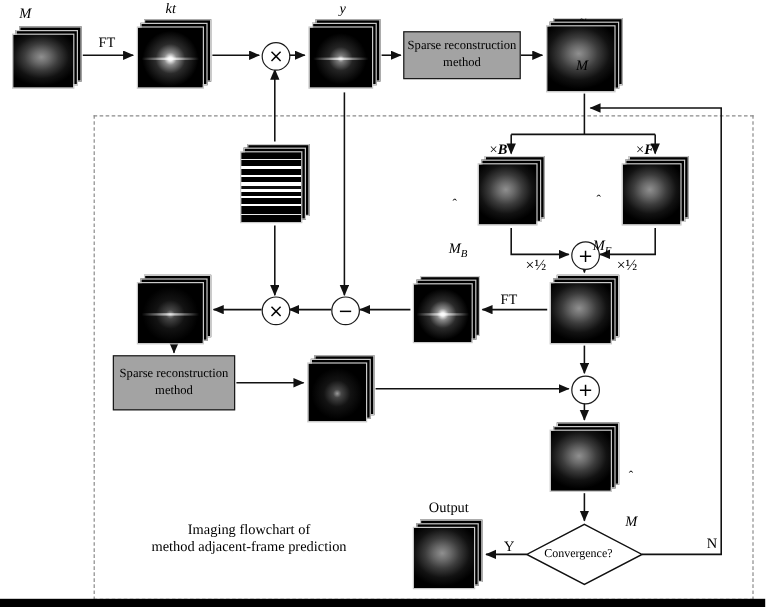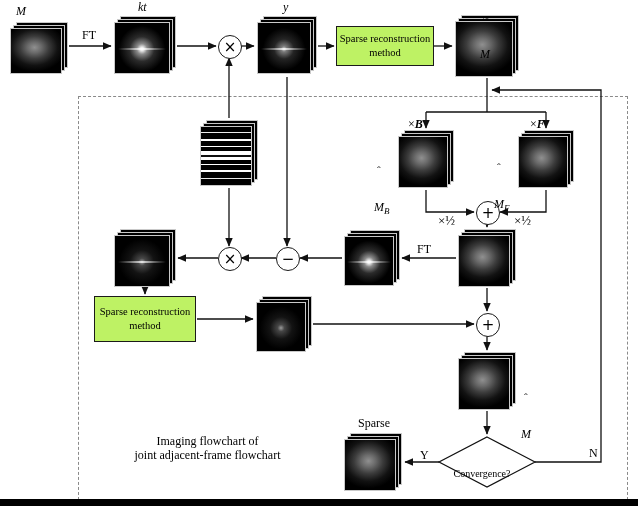--- a/index.html
+++ b/index.html
@@ -37,21 +37,21 @@
       #fff 52%,#fff 57%,#000 57%,#000 63%,#fff 63%,#fff 65%,
       #000 65%,#000 74%,#fff 74%,#fff 77%,#000 77%,#000 88%,
       #e8e8e8 88%,#e8e8e8 90%,#000 90%,#000 100%);}
 
   
   .op{position:absolute;width:22px;height:22px;border:1.3px solid #1a1a1a;border-radius:50%;
       background:#fff;display:flex;align-items:center;justify-content:center;
       font-family:"DejaVu Sans",sans-serif;font-size:15px;line-height:1;z-index:3;}
 
   
-  .pbox{position:absolute;border:1.2px solid #1a1a1a;background:#bef264;display:flex;
+  .pbox{position:absolute;border:1.2px solid #1a1a1a;background:#a3a3a3;display:flex;
         align-items:center;justify-content:center;text-align:center;
         font-size:10.5px;line-height:1.3;white-space:pre-line;z-index:3;box-sizing:border-box;}
 
   
   .lbl{position:absolute;font-size:12px;line-height:1.2;z-index:4;white-space:pre-line;}
   .italic{font-style:italic;}
   .center{text-align:center;}
   .accented{position:relative;display:inline-block;font-style:italic;}
   .accented .acc{position:absolute;left:3px;top:-7px;font-size:11px;font-style:normal;}
   .accented sub{font-size:9px;font-style:italic;}
@@ -205,21 +205,21 @@
   </div>
   <div class="op" style="left:476px;top:313px">
     <span>+</span>
   </div>
 
   <div class="pbox" style="left:336px;top:26px;width:98px;height:40px">Sparse reconstruction
 method</div>
   <div class="pbox" style="left:94px;top:296px;width:102px;height:46px">Sparse reconstruction
 method</div>
 
-  <div class="decision-label" style="left:442px;top:468px;width:80px">Convergence?</div>
+  <div class="decision-label" style="left:442px;top:456px;width:80px">Convergence?</div>
 
   <div class="lbl italic" style="left:16px;top:4px">M</div>
   <div class="lbl" style="left:82px;top:28px">FT</div>
   <div class="lbl italic" style="left:138px;top:0px">kt</div>
   <div class="lbl italic" style="left:283px;top:0px">y</div>
 
   <div class="lbl" style="left:480px;top:4px">
     <span class="accented">
       <span class="acc">~</span>
       <span>M</span>
@@ -246,23 +246,23 @@
     </span>
   </div>
 
   <div class="lbl" style="left:438px;top:213px;font-size:13px">×½</div>
   <div class="lbl" style="left:514px;top:213px;font-size:13px">×½</div>
 
   <div class="lbl" style="left:417px;top:242px">FT</div>
 
 
   <div class="lbl center" style="left:100px;top:434px;width:215px">Imaging flowchart of
-joint adjacent-frame flowchart</div>
-
-  <div class="lbl center" style="left:346px;top:416px;width:56px">Sparse</div>
+method adjacent-frame prediction</div>
+
+  <div class="lbl center" style="left:346px;top:416px;width:56px">Output</div>
 
   <div class="lbl" style="left:420px;top:448px">Y</div>
   <div class="lbl" style="left:589px;top:446px">N</div>
 
   <div class="lbl" style="left:521px;top:384px">
     <span class="accented">
       <span class="acc">ˆ</span>
       <span>M</span>
     </span>
   </div>

